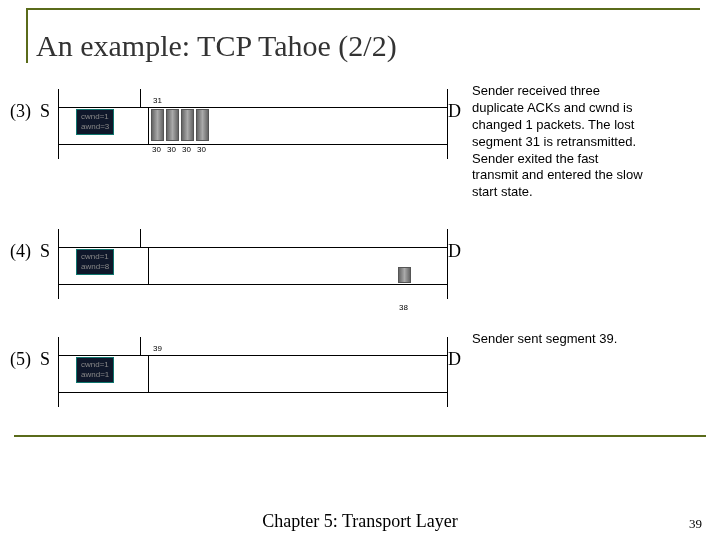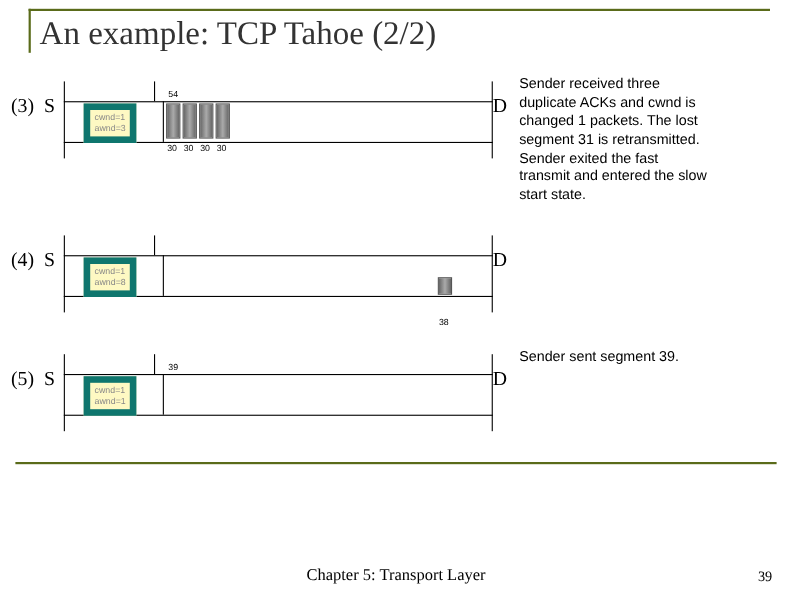--- a/index.html
+++ b/index.html
@@ -1,37 +1,37 @@
 <!DOCTYPE html>
 <html><head>
 <meta charset="utf-8">
 <style>
   * { box-sizing: border-box; margin: 0; padding: 0; }
   body { font-family: Arial, sans-serif; width: 720px; height: 540px; background: #fff; position: relative; }
   .title-wrap { padding: 8px 20px 6px 20px; }
   .title-border { border-left: 2px solid #5a6b1a; border-top: 2px solid #5a6b1a; padding: 4px 0 0 8px; margin-left: 6px; }
-  .title { font-family: "Times New Roman", serif; font-size: 30px; color: #333; }
+  .title { font-family: "Times New Roman", serif; font-size: 30px; color: #333; margin-top: 15px; }
   .content { padding: 10px 10px 0 10px; }
   .row { display: flex; align-items: flex-start; margin-bottom: 18px; position: relative; }
   .step-label { font-family: "Times New Roman", serif; font-size: 18px; width: 30px; padding-top: 22px; text-align: left; }
   .host-label { font-family: "Times New Roman", serif; font-size: 18px; width: 18px; padding-top: 22px; }
   .diagram-col { width: 390px; position: relative; height: 90px; }
   .pipe-top { position: absolute; left: 0; right: 0; top: 28px; border-top: 1px solid #000; }
   .pipe-bot { position: absolute; left: 0; right: 0; top: 65px; border-top: 1px solid #000; }
   .vleft { position: absolute; left: 0; top: 10px; height: 70px; border-left: 1px solid #000; }
   .vleft2 { position: absolute; right: 0; top: 10px; height: 70px; border-left: 1px solid #000; }
   .vtick-out { position: absolute; left: 82px; top: 10px; height: 18px; border-left: 1px solid #000; }
   .vtick-in { position: absolute; left: 90px; top: 28px; height: 37px; border-left: 1px solid #000; }
-  .cwnd-box { position: absolute; left: 18px; top: 30px; border: 6px solid #0f766e; padding: 2px 4px; font-size: 8px; color: #888; line-height: 10px; background: #fef9c3; font-family: Arial, sans-serif; }
+  .cwnd-box { position: absolute; left: 18px; top: 30px; border: 1px solid #0f766e; padding: 2px 4px; font-size: 8px; color: #888; line-height: 10px; background: #0f172a; font-family: Arial, sans-serif; }
   .seg-num { position: absolute; font-size: 8px; color: #000; font-family: Arial, sans-serif; }
   .pkt { position: absolute; width: 13px; height: 32px; top: 30px; border: 1px solid #555; background: linear-gradient(90deg, #666, #aaa, #666); }
   .pkt.low { top: 48px; height: 16px; }
   .desc { width: 178px; font-size: 13px; font-family: Arial, sans-serif; line-height: 1.3; padding-top: 4px; padding-left: 6px; }
   .hr-accent { margin: 6px 14px 0 14px; border: none; border-top: 2px solid #5a6b1a; }
-  .footer { position: absolute; bottom: 8px; left: 0; right: 0; display: flex; justify-content: center; font-family: "Times New Roman", serif; font-size: 15px; }
+  .footer { position: absolute; bottom: 8px; left: 0; right: 0; display: flex; justify-content: center; font-family: "Times New Roman", serif; font-size: 18px; }
   .pagenum { position: absolute; bottom: 8px; right: 18px; font-family: "Times New Roman", serif; font-size: 13px; }
 </style>
 </head>
 <body>
 
 <div class="title-wrap">
   <div class="title-border">
     <div class="title">An example: TCP Tahoe (2/2)</div>
   </div>
 </div>
@@ -43,21 +43,21 @@
     <div class="host-label">S</div>
     <div class="diagram-col">
       <div class="vleft"></div>
         <div class="vleft2"></div>
       <div class="pipe-top"></div>
         <div class="pipe-bot"></div>
       <div class="vtick-out"></div>
         <div class="vtick-in"></div>
       <div class="cwnd-box" style="white-space:pre;">cwnd=1
 awnd=3</div>
-      <span class="seg-num" style="left:95px; top:17px;">54</span>
+      <span class="seg-num" style="left:95px; top:17px;">31</span>
       <div class="pkt" style="left:93px;"></div>
       <div class="pkt" style="left:108px;"></div>
       <div class="pkt" style="left:123px;"></div>
       <div class="pkt" style="left:138px;"></div>
       <span class="seg-num" style="left:94px; top:66px;">30</span>
       <span class="seg-num" style="left:109px; top:66px;">30</span>
       <span class="seg-num" style="left:124px; top:66px;">30</span>
       <span class="seg-num" style="left:139px; top:66px;">30</span>
     </div>
     <div class="host-label">D</div>

